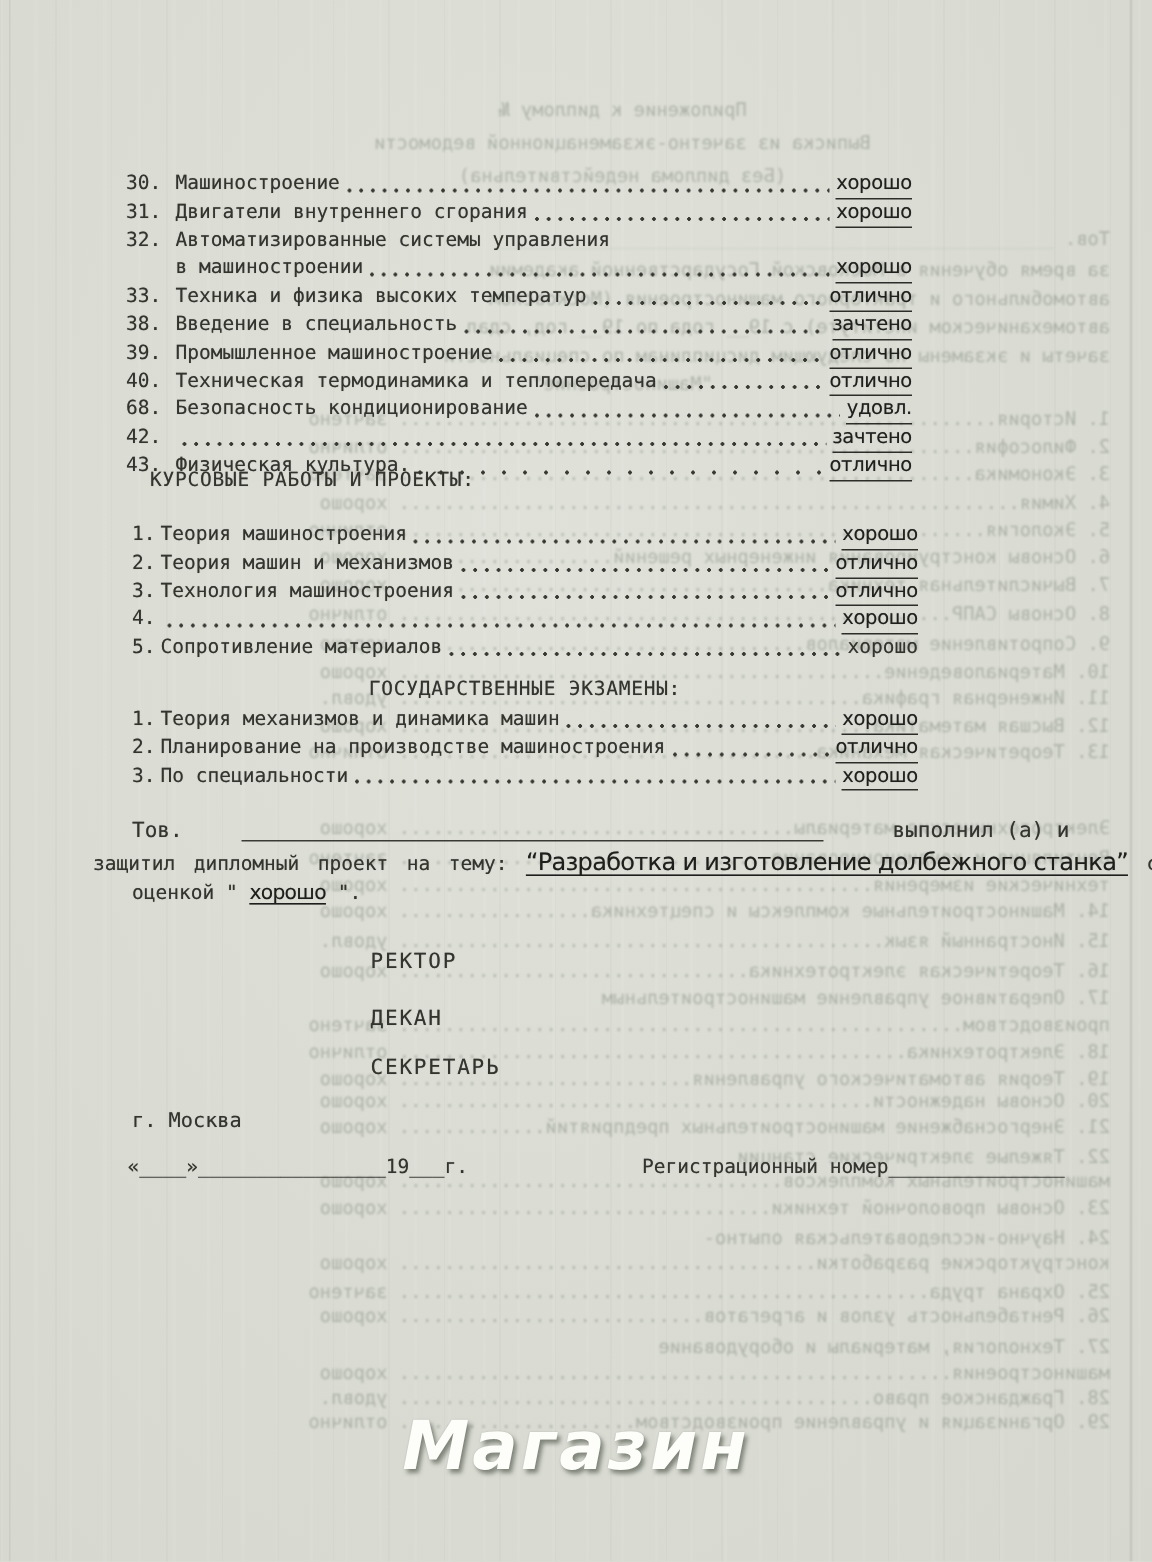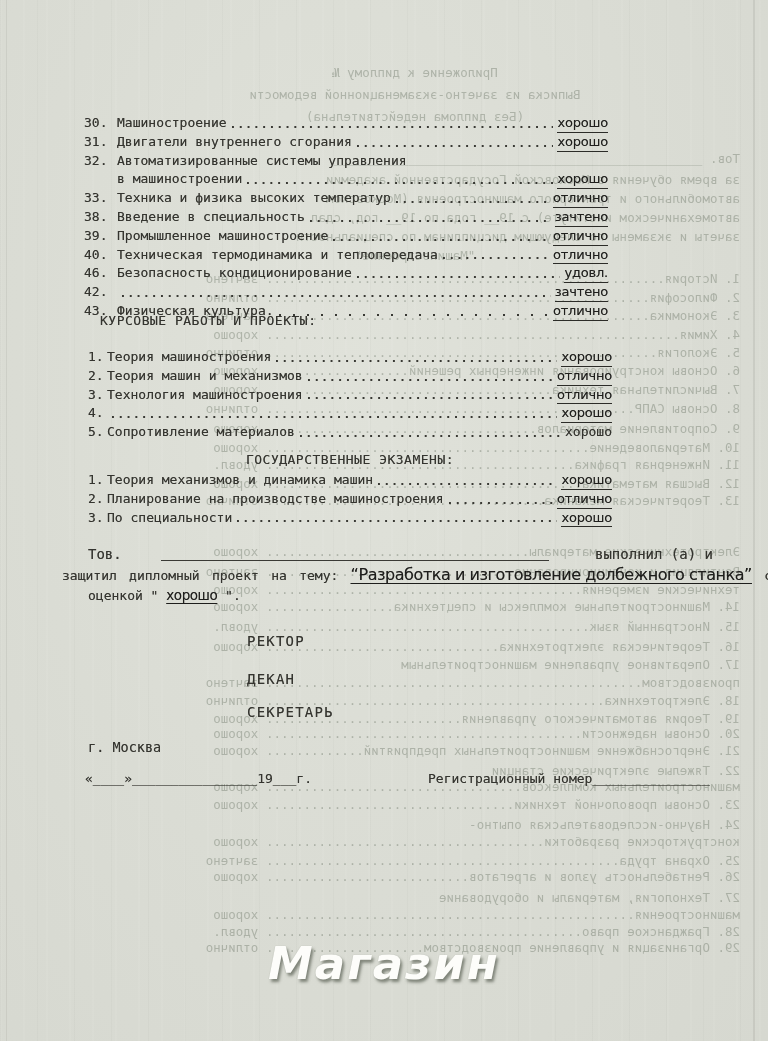--- a/index.html
+++ b/index.html
@@ -160,21 +160,21 @@
         <span class="leader"></span>
         <span class="grade u">отлично</span>
       </div>
       <div class="row">
         <span class="num" style="width: 33px;">40.</span>
         <span class="name">Техническая термодинамика и теплопередача</span>
         <span class="leader"></span>
         <span class="grade u">отлично</span>
       </div>
       <div class="row">
-        <span class="num" style="width: 33px;">46.</span>
+        <span class="num" style="width: 33px;">68.</span>
         <span class="name">Безопасность кондиционирование</span>
         <span class="leader"></span>
         <span class="grade u">удовл.</span>
       </div>
       <div class="row">
         <span class="num" style="width: 33px;">42.</span>
         <span class="leader"></span>
         <span class="grade u">зачтено</span>
       </div>
       <div class="row">

